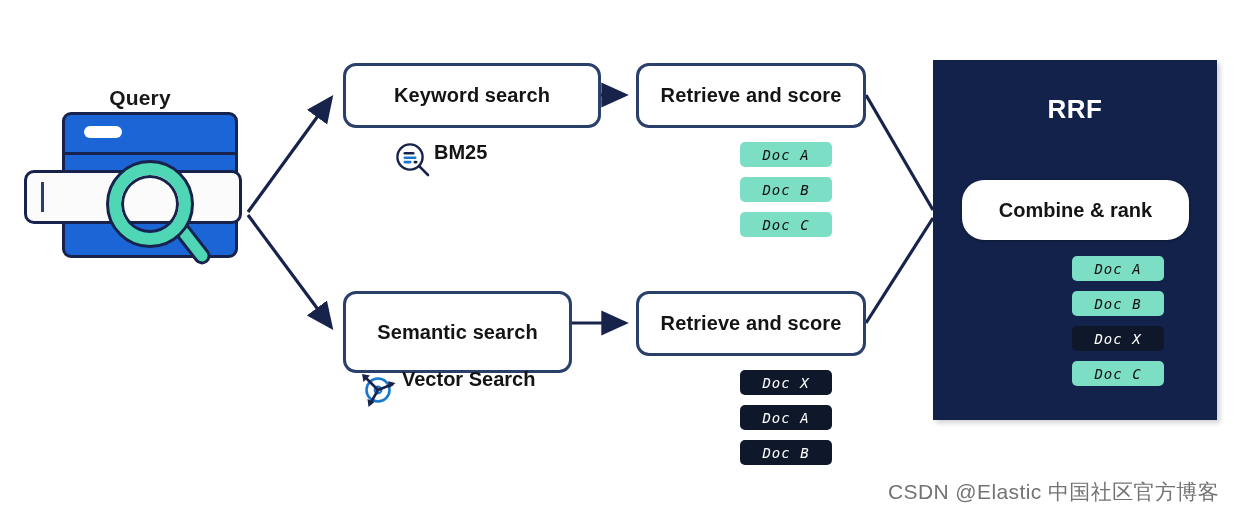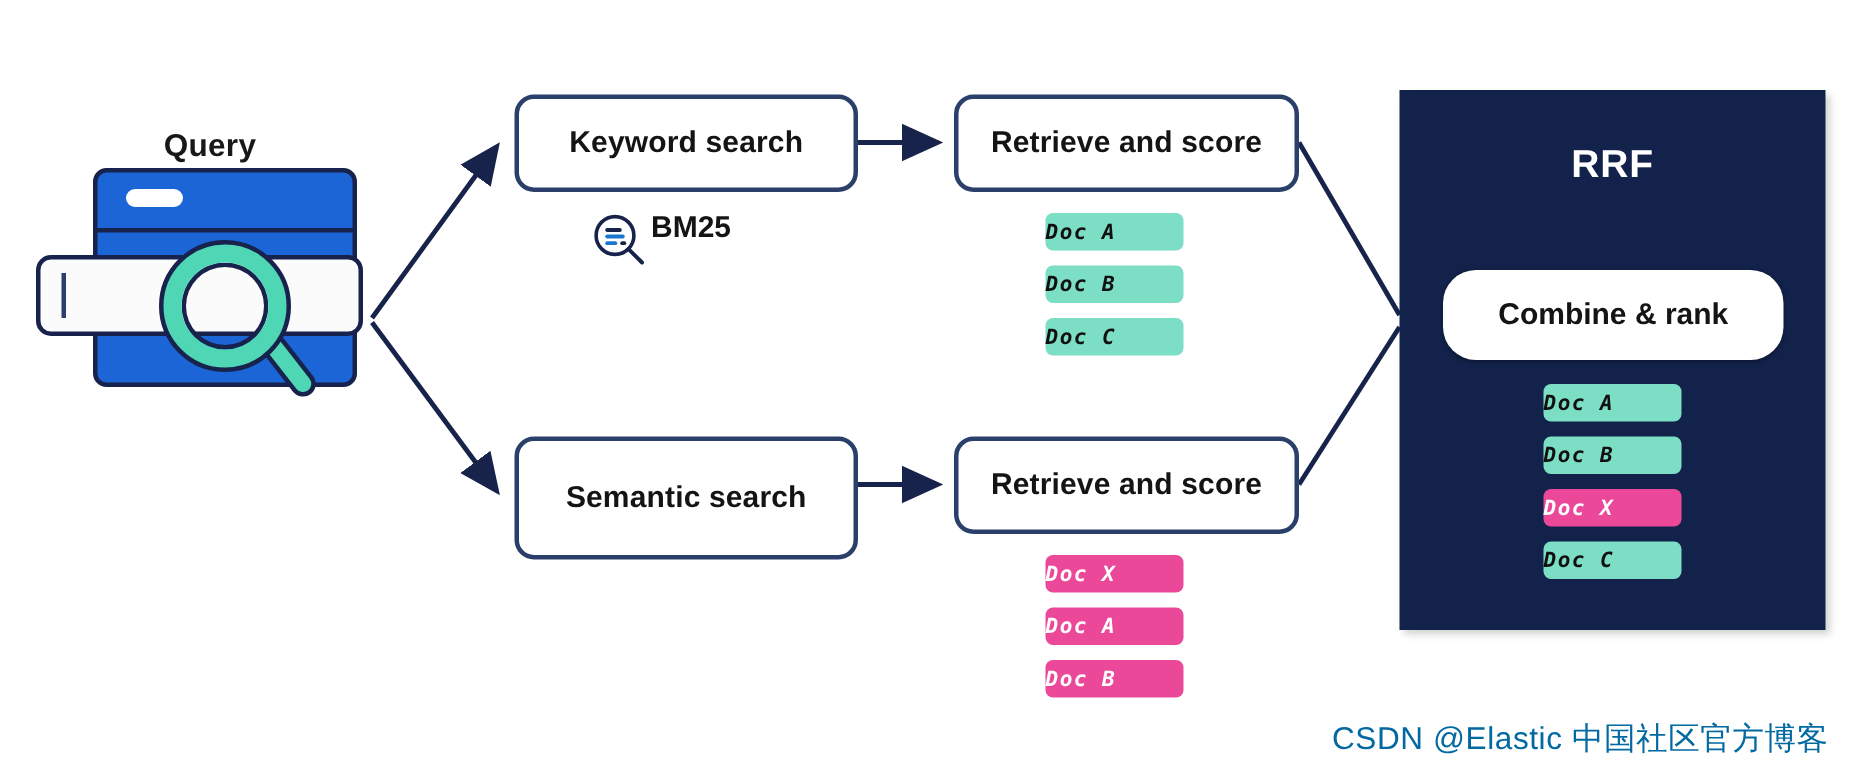--- a/index.html
+++ b/index.html
@@ -164,33 +164,35 @@
   }
 
   
   .chip {
     position: absolute;
     width: 92px;
     height: 25px;
     border-radius: 5px;
     display: flex;
     align-items: center;
+    justify-content: center;
     font-family: "DejaVu Sans Mono", monospace;
     font-size: 14px;
-    font-weight: bold;
+    font-weight: normal;
     font-style: italic;
     letter-spacing: 1px;
     box-sizing: border-box;
+    margin-left: 43px;
   }
   .chip.teal {
     background: #7CDEC4;
     color: #101010;
   }
   .chip.blue {
-    background: #ec4899;
+    background: #0f172a;
     color: #ffffff;
   }
 
   
   #rrf-panel {
     position: absolute;
     left: 933px;
     top: 60px;
     width: 284px;
     height: 360px;
@@ -224,21 +226,21 @@
     color: #141414;
     box-shadow: 0 1px 3px rgba(0,0,0,.35);
   }
 
   
   #watermark {
     position: absolute;
     left: 888px;
     top: 478px;
     font-size: 21px;
-    color: #0369a1;
+    color: #737373;
     white-space: nowrap;
     letter-spacing: .4px;
   }
 </style>
 </head>
 <body>
 
 <div id="canvas">
 
   <svg id="connectors" viewBox="0 0 1249 514" width="1249" height="514">
@@ -268,21 +270,21 @@
     <div class="qa-card-divider"></div>
     <div class="qa-pill"></div>
     <div class="qa-searchbar"></div>
     <div class="qa-caret"></div>
     <div class="qa-magnifier">
       <div class="qa-handle"></div>
       <div class="qa-ring"></div>
     </div>
   </div>
 
-  <div class="pbox" style="left:343px; top:63px; width:229px; height:65px;">
+  <div class="pbox" style="left:343px; top:63px; width:258px; height:65px;">
     <span>Keyword search</span>
   </div>
 
   <div class="sublabel" style="left:394px; top:141px;">
     <span class="icon-slot">
       <svg width="38" height="38" viewBox="0 0 38 38">
         <circle cx="16" cy="16" r="12.6" fill="#ffffff" stroke="#17234a" stroke-width="2.4"></circle>
         <rect x="9.5" y="11" width="11" height="2.6" rx="1.3" fill="#17234a"></rect>
         <rect x="9.5" y="15.4" width="13" height="2.6" rx="1.3" fill="#1878CE"></rect>
         <rect x="9.5" y="19.8" width="8" height="2.6" rx="1.3" fill="#1878CE"></rect>
@@ -304,20 +306,35 @@
     <span>Doc B</span>
   </div>
   <div class="chip teal" style="left:697px; top:212px;">
     <span>Doc C</span>
   </div>
 
   <div class="pbox" style="left:343px; top:291px; width:229px; height:82px;">
     <span>Semantic search</span>
   </div>
 
+  <div class="sublabel" style="left:356px; top:368px;">
+    <span class="icon-slot">
+      <svg width="44" height="44" viewBox="0 0 44 44">
+        <circle cx="22" cy="22" r="11.5" fill="none" stroke="#1878CE" stroke-width="2.6"></circle>
+        <circle cx="22" cy="22" r="3.3" fill="none" stroke="#1878CE" stroke-width="2.2"></circle>
+        <line x1="22" y1="22" x2="9" y2="9" stroke="#17234a" stroke-width="2.6"></line>
+        <path d="M6,6 L14,7.5 L7.5,14 z" fill="#17234a"></path>
+        <line x1="22" y1="22" x2="37" y2="16" stroke="#17234a" stroke-width="2.6"></line>
+        <path d="M39.5,15 L32,13.2 L33.6,20 z" fill="#17234a"></path>
+        <line x1="22" y1="22" x2="14" y2="36" stroke="#17234a" stroke-width="2.6"></line>
+        <path d="M12.5,39 L11.5,31 L18.5,34 z" fill="#17234a"></path>
+      </svg>
+    </span>
+    <span class="txt">Vector Search</span>
+  </div>
 
   <div class="pbox" style="left:636px; top:291px; width:230px; height:65px;">
     <span>Retrieve and score</span>
   </div>
 
   <div class="chip blue" style="left:697px; top:370px;">
     <span>Doc X</span>
   </div>
   <div class="chip blue" style="left:697px; top:405px;">
     <span>Doc A</span>

